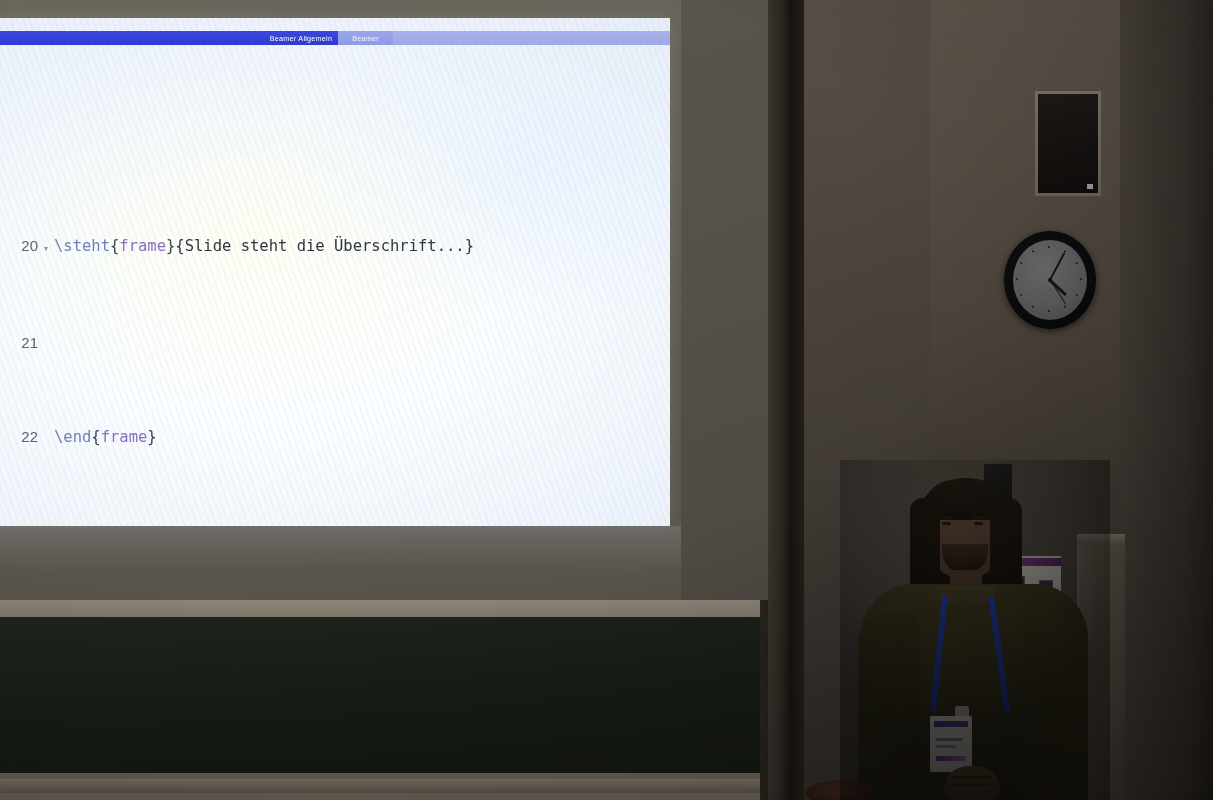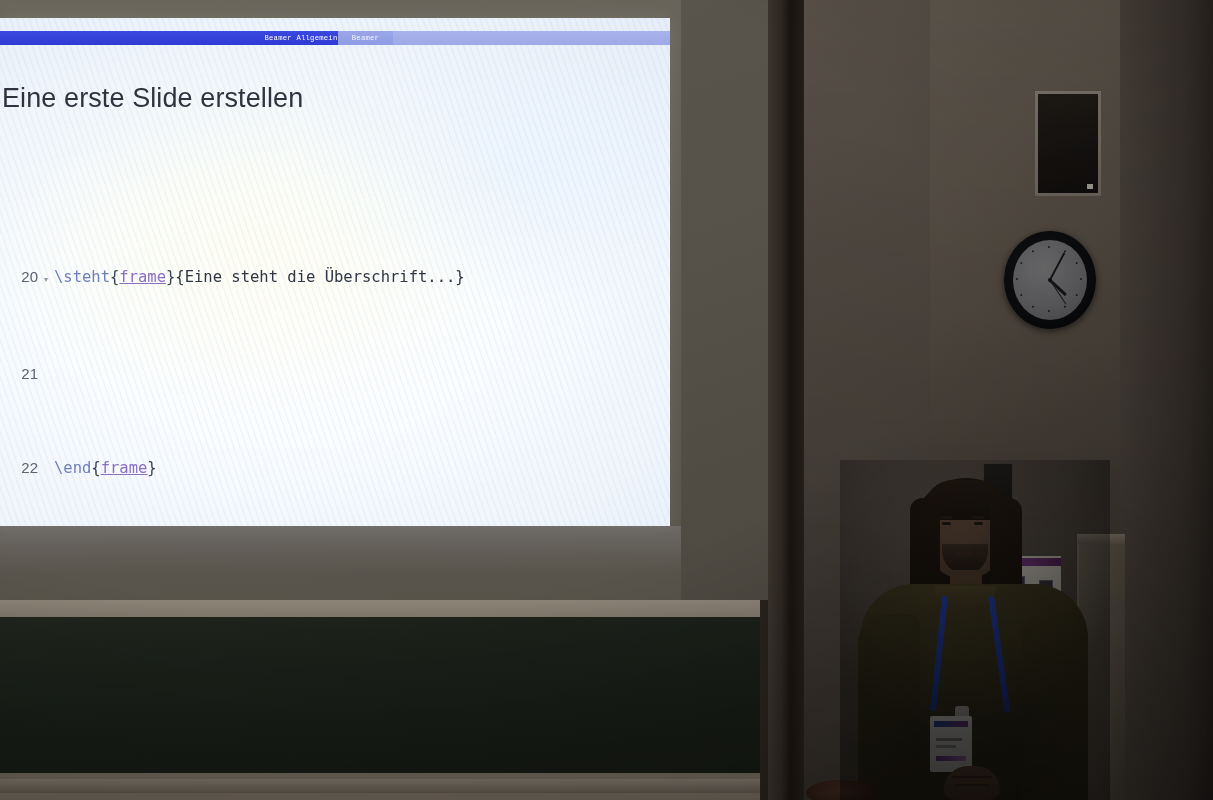--- a/index.html
+++ b/index.html
@@ -87,21 +87,21 @@
   #slide > *{ position:relative; z-index:2; }
 
   
   .navbar{
     position:absolute; left:0; top:0; width:670px; height:14px;
     display:flex; z-index:3;
   }
   .nav-fill-left{ flex:0 0 264px; background:linear-gradient(180deg,#3c49e0 0%,#2f3cd4 100%); }
   .nav-tab{
     display:flex; align-items:center; justify-content:center;
-    font-size:7.2px; letter-spacing:.25px; color:#e9ecff; white-space:nowrap;font-family:Liberation Mono, monospace;
+    font-size:7.2px; letter-spacing:.25px; color:#e9ecff; white-space:nowrap;
   }
   .nav-tab.active{ flex:0 0 74px; background:linear-gradient(180deg,#3b48df 0%,#2e3bd2 100%); color:#ffffff; }
   .nav-tab.inactive{ flex:0 0 55px; background:linear-gradient(180deg,#9aa6e8 0%,#8f9ce3 100%); color:#f2f4ff; }
   .nav-fill-right{ flex:1 1 auto; background:linear-gradient(180deg,#a8b2ea 0%,#9ea9e6 100%); }
 
   .nav-underglow{
     position:absolute; left:0; top:14px; width:670px; height:13px;
     background:linear-gradient(180deg, rgba(186,196,236,0.85) 0%, rgba(226,233,249,0.15) 100%);
     z-index:2;
   }
@@ -122,21 +122,21 @@
   .lineno{
     width:34px; text-align:right; color:#5b6270; font-family:"Liberation Sans",sans-serif;
     font-size:15px;
   }
   .fold{
     width:16px; text-align:center; color:#8e95a4; font-size:8px; font-family:"Liberation Sans",sans-serif;
   }
   .code-text{ color:#2f3542; }
   .tok-cmd{ color:#6f7fb8; }
   .tok-brace{ color:#3a4150; }
-  .tok-env{ color:#8b6fc0;text-decoration:underline; }
+  .tok-env{ color:#8b6fc0; }
 
   
   .spill{
     position:absolute; left:0; top:526px; width:681px; height:76px;
     background:linear-gradient(180deg, rgba(150,150,160,0.30) 0%, rgba(90,88,92,0.10) 60%, rgba(0,0,0,0) 100%);
   }
 
   
   .clock{
     position:absolute; left:1004px; top:231px; width:92px; height:98px;
@@ -325,28 +325,27 @@
       <div class="nav-fill-left"></div>
       <div class="nav-tab active">
         <span>Beamer Allgemein</span>
       </div>
       <div class="nav-tab inactive">
         <span>Beamer</span>
       </div>
       <div class="nav-fill-right"></div>
     </div>
 
-    <div class="slide-title">Eine erste Slide erstellen</div>
 
     <div class="code">
 
       <div class="code-row">
         <span class="lineno">20</span>
         <span class="fold">▾</span>
-        <span class="code-text"><span class="tok-cmd">\steht</span><span class="tok-brace">{</span><span class="tok-env">frame</span><span class="tok-brace">}</span><span>{Eine steht die Überschrift...}</span></span>
+        <span class="code-text"><span class="tok-cmd">\steht</span><span class="tok-brace">{</span><span class="tok-env">frame</span><span class="tok-brace">}</span><span>{Slide steht die Überschrift...}</span></span>
       </div>
 
       <div class="code-row">
         <span class="lineno">21</span>
         <span class="fold"></span>
       </div>
 
       <div class="code-row">
         <span class="lineno">22</span>
         <span class="fold"></span>

